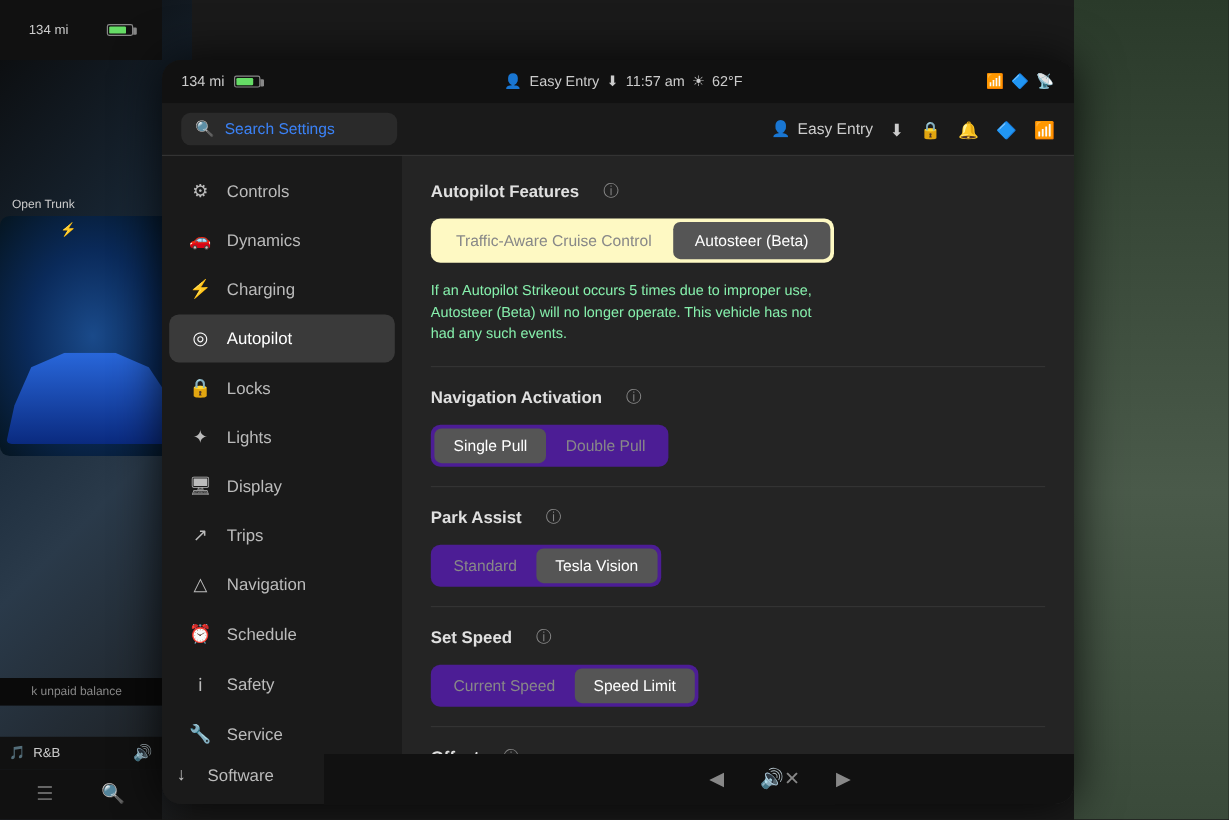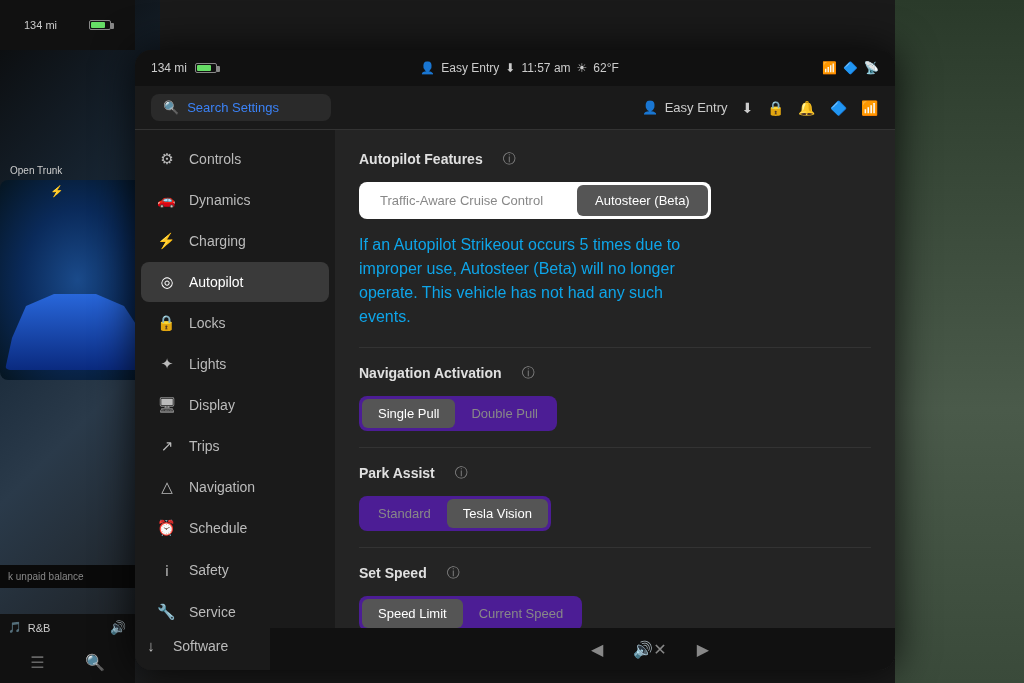--- a/index.html
+++ b/index.html
@@ -224,46 +224,45 @@
 
     .info-icon {
       color: #888;
       font-size: 13px;
       cursor: pointer;
     }
 
     
     .toggle-group {
       display: flex;
-      background: #ffffff;
+      background: #fef9c3;
       border-radius: 8px;
       padding: 3px;
       margin-bottom: 14px;
       width: fit-content;
-      gap: 16px;
     }
 
     .toggle-btn {
       padding: 8px 18px;
       border-radius: 6px;
       font-size: 13px;
       cursor: pointer;
       color: #888;
       transition: all 0.15s;
       text-align: center;
     }
 
     .toggle-btn.active {
       background: #555;
       color: #fff;
     }
 
     .description-text {
-      font-size: 16px;
-      color: #0ea5e9;
+      font-size: 12px;
+      color: #86efac;
       line-height: 1.5;
       margin-bottom: 18px;
       max-width: 340px;
     }
 
     .divider {
       height: 1px;
       background: #333;
       margin: 16px 0;
     }
@@ -363,21 +362,21 @@
     }
 
     .unpaid-balance {
       position: absolute;
       left: 0;
       bottom: 95px;
       width: 135px;
       background: #0a0a0a;
       color: #888;
       font-size: 10px;
-      padding: 6px 8px;
+      padding: 6px 26px;
       z-index: 3;
     }
 
     .music-bar {
       position: absolute;
       left: 0;
       bottom: 42px;
       width: 135px;
       background: #111;
       color: #ccc;
@@ -587,25 +586,25 @@
       </div>
 
       <div class="divider"></div>
 
       <div class="section-header">
         <span class="section-title">Set Speed</span>
         <span class="info-icon">ⓘ</span>
       </div>
 
       <div class="small-toggle-group">
+        <div class="small-toggle-btn">
+          <span>Current Speed</span>
+        </div>
         <div class="small-toggle-btn active">
           <span>Speed Limit</span>
-        </div>
-        <div class="small-toggle-btn">
-          <span>Current Speed</span>
         </div>
       </div>
 
       <div class="divider"></div>
 
       <div class="section-header">
         <span class="section-title">Offset</span>
         <span class="info-icon">ⓘ</span>
       </div>
 

